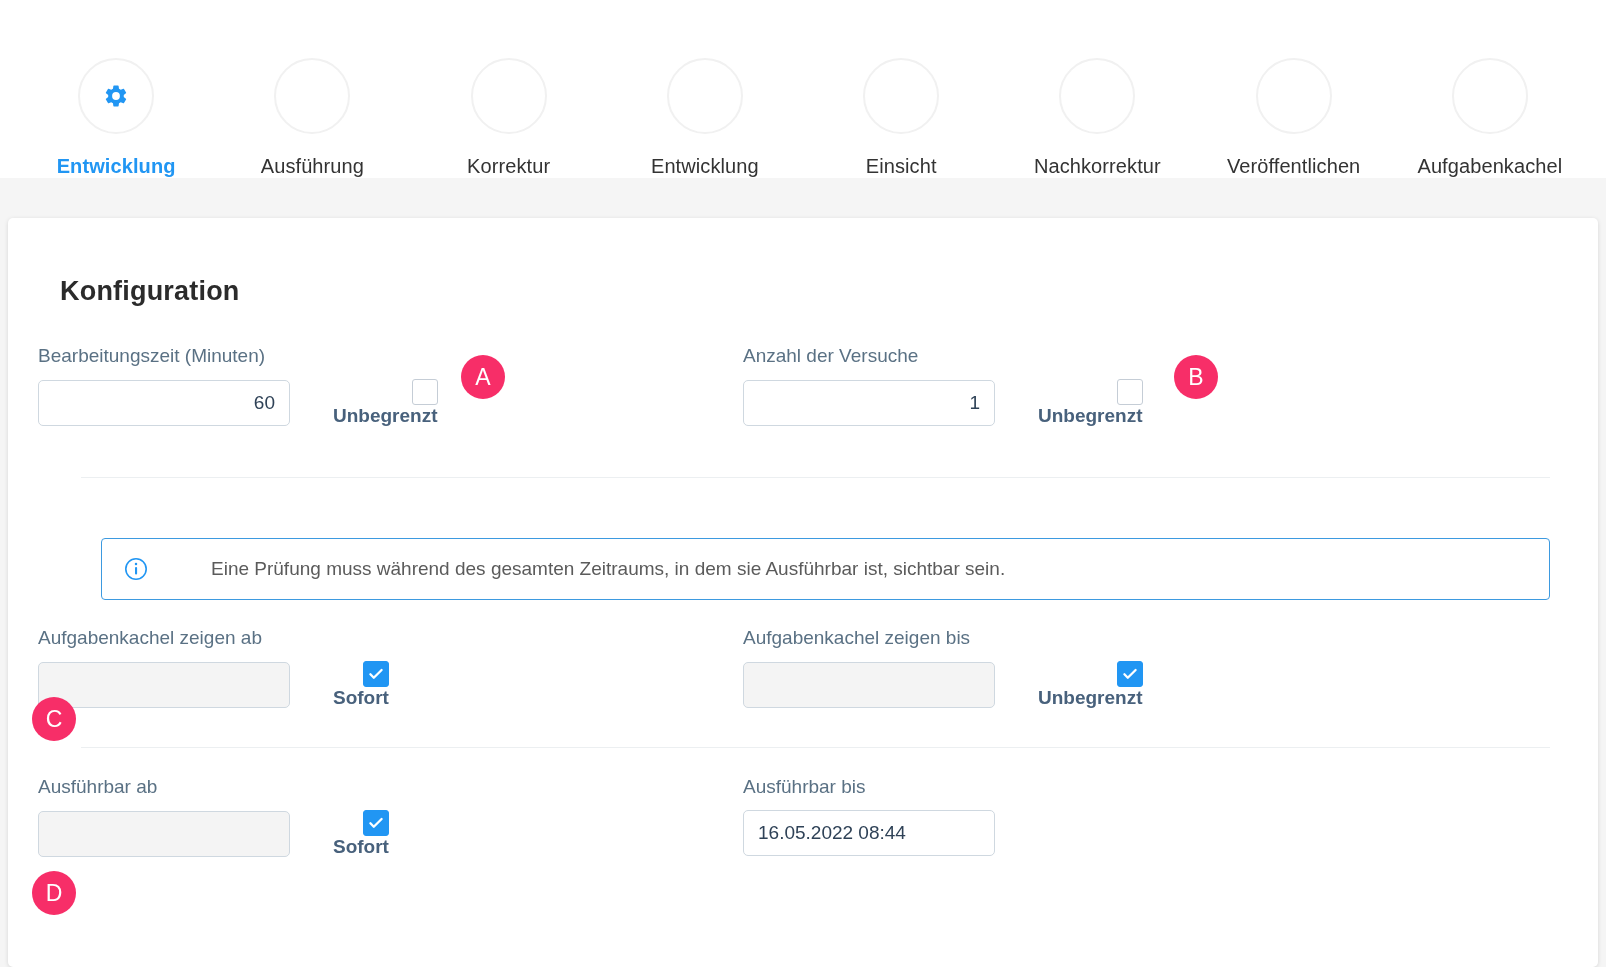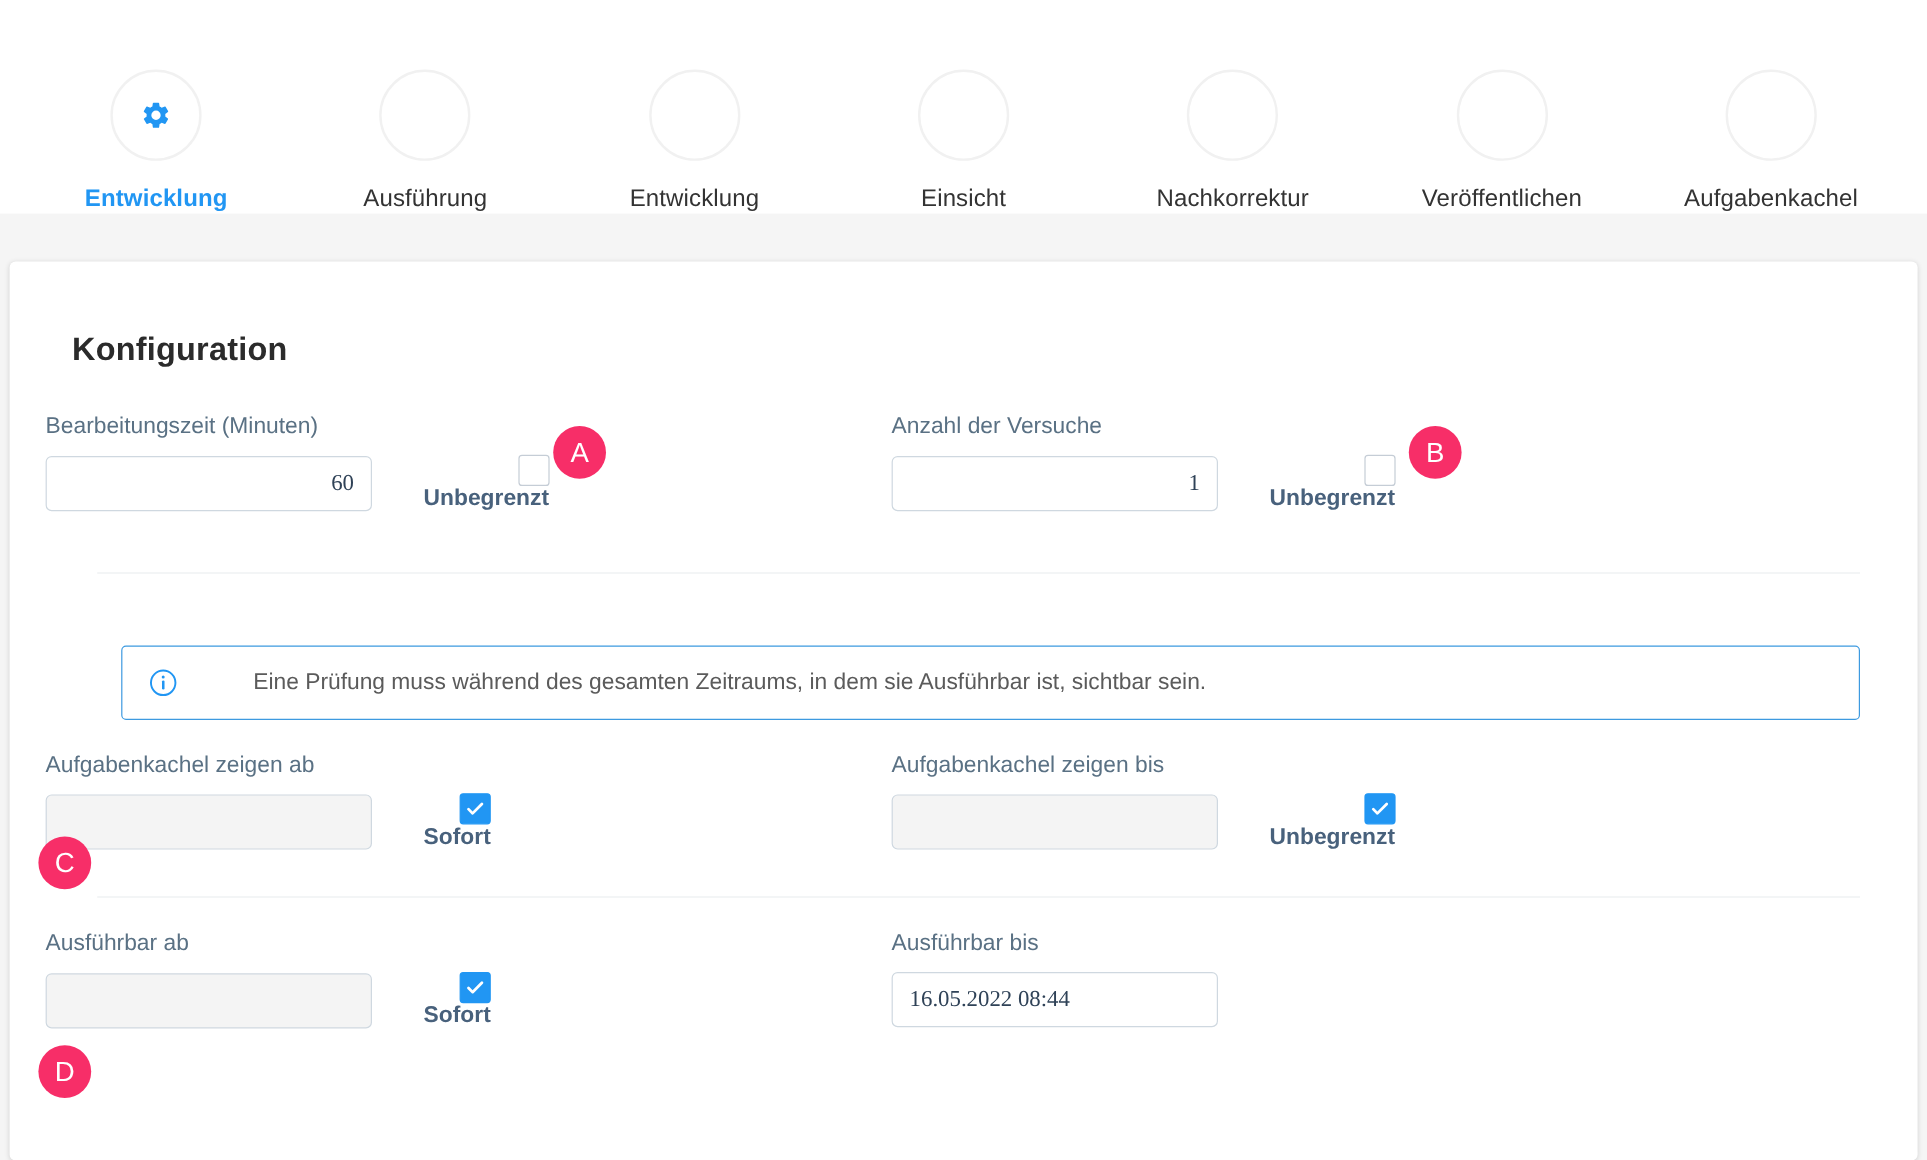--- a/index.html
+++ b/index.html
@@ -96,26 +96,26 @@
     font-size: 19px;
     color: #5a7184;
     margin-bottom: 12px;
     white-space: nowrap;
   }
   .field-line {
     display: flex;
     align-items: center;
   }
   .text-input {
-    width: 272px;
+    width: 252px;
     height: 46px;
     border: 1px solid #cfd8e0;
     border-radius: 5px;
     background: #ffffff;
-    font-family: Liberation Serif, serif;
+    font-family: Liberation Sans, sans-serif;
     font-size: 19px;
     color: #2f4257;
     padding: 0 14px;
     outline: none;
   }
   .text-input.num { text-align: right; }
   .text-input.disabled {
     background: #f4f4f4;
     color: #8a96a3;
   }
@@ -213,20 +213,24 @@
       </span>
     </div>
     <div class="step-label">Entwicklung</div>
   </div>
 
   <div class="step">
     <div class="step-circle"></div>
     <div class="step-label">Ausführung</div>
   </div>
 
+  <div class="step">
+    <div class="step-circle"></div>
+    <div class="step-label">Korrektur</div>
+  </div>
 
   <div class="step">
     <div class="step-circle"></div>
     <div class="step-label">Entwicklung</div>
   </div>
 
   <div class="step">
     <div class="step-circle"></div>
     <div class="step-label">Einsicht</div>
   </div>

